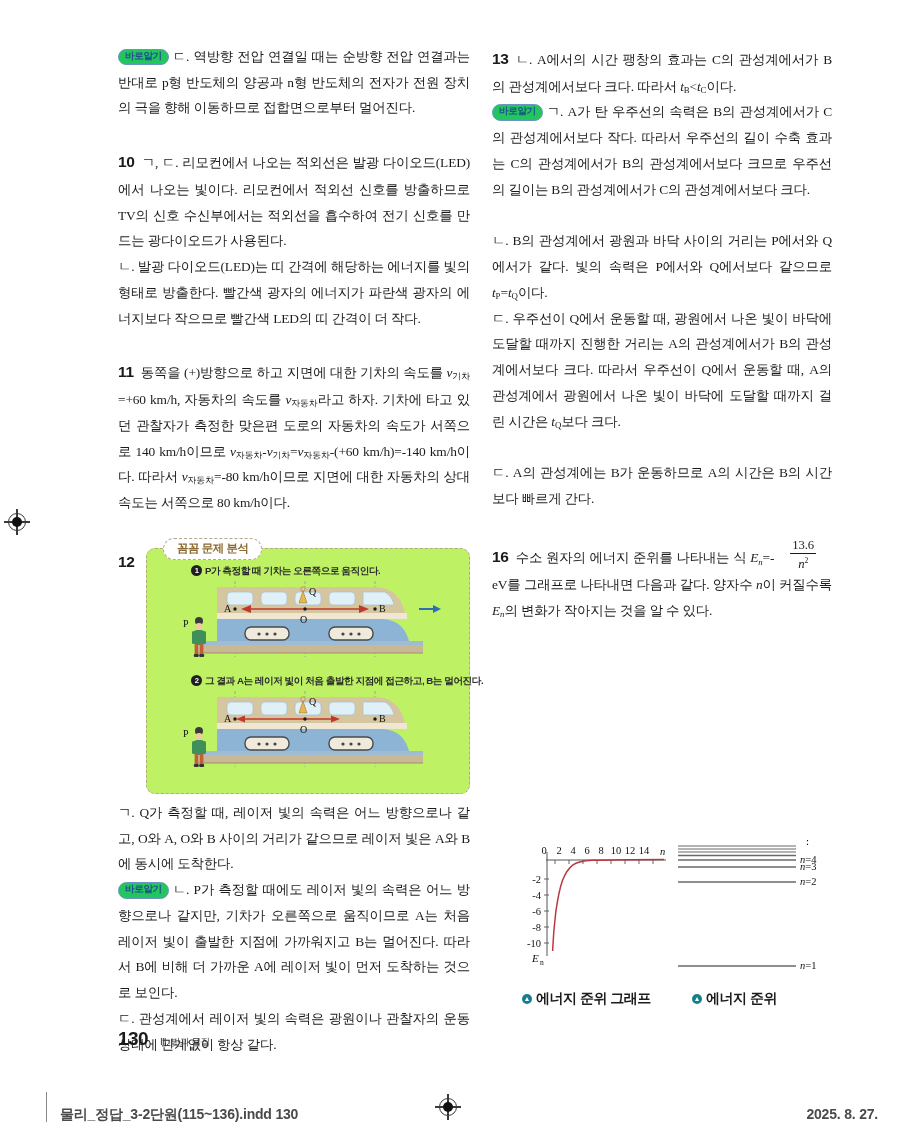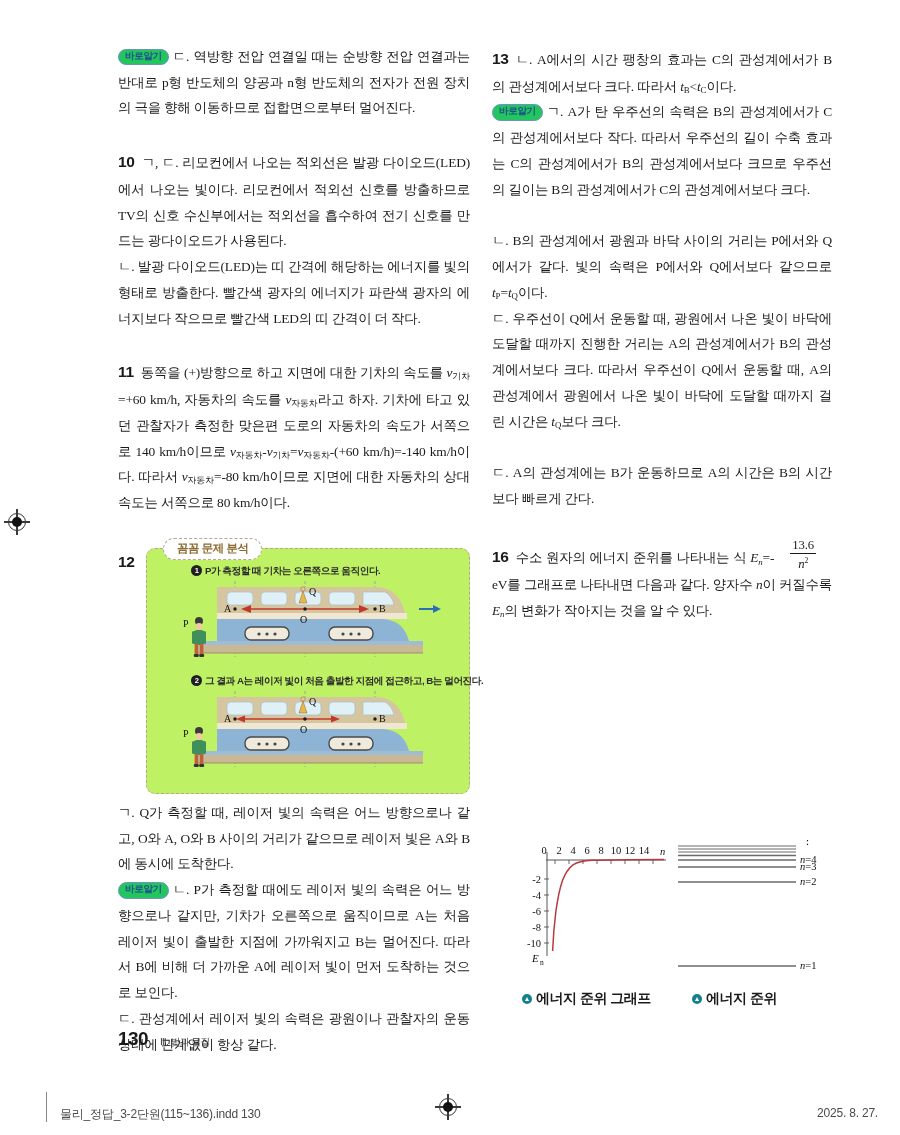--- a/index.html
+++ b/index.html
@@ -239,24 +239,25 @@
     left: 160px; top: 1036px;
     font-family: "Liberation Sans", sans-serif;
     font-size: 9.6px;
     color: #3a3a3a;
     letter-spacing: -0.4px;
   }
   .printbar {
     position: absolute;
     top: 1106px;
     font-family: "Liberation Sans", sans-serif;
-    font-size: 12px;
+    font-size: 14px;
     color: #4a4a4a;
     letter-spacing: -0.2px;
     white-space: nowrap;
+    font-weight: bold;
   }
   #print-file { left: 60px; }
   #print-date { right: 22px; }
   #trim-left {
     position: absolute;
     left: 46px; top: 1092px;
     width: 1px; height: 30px;
     background: #888;
   }
 </style>

